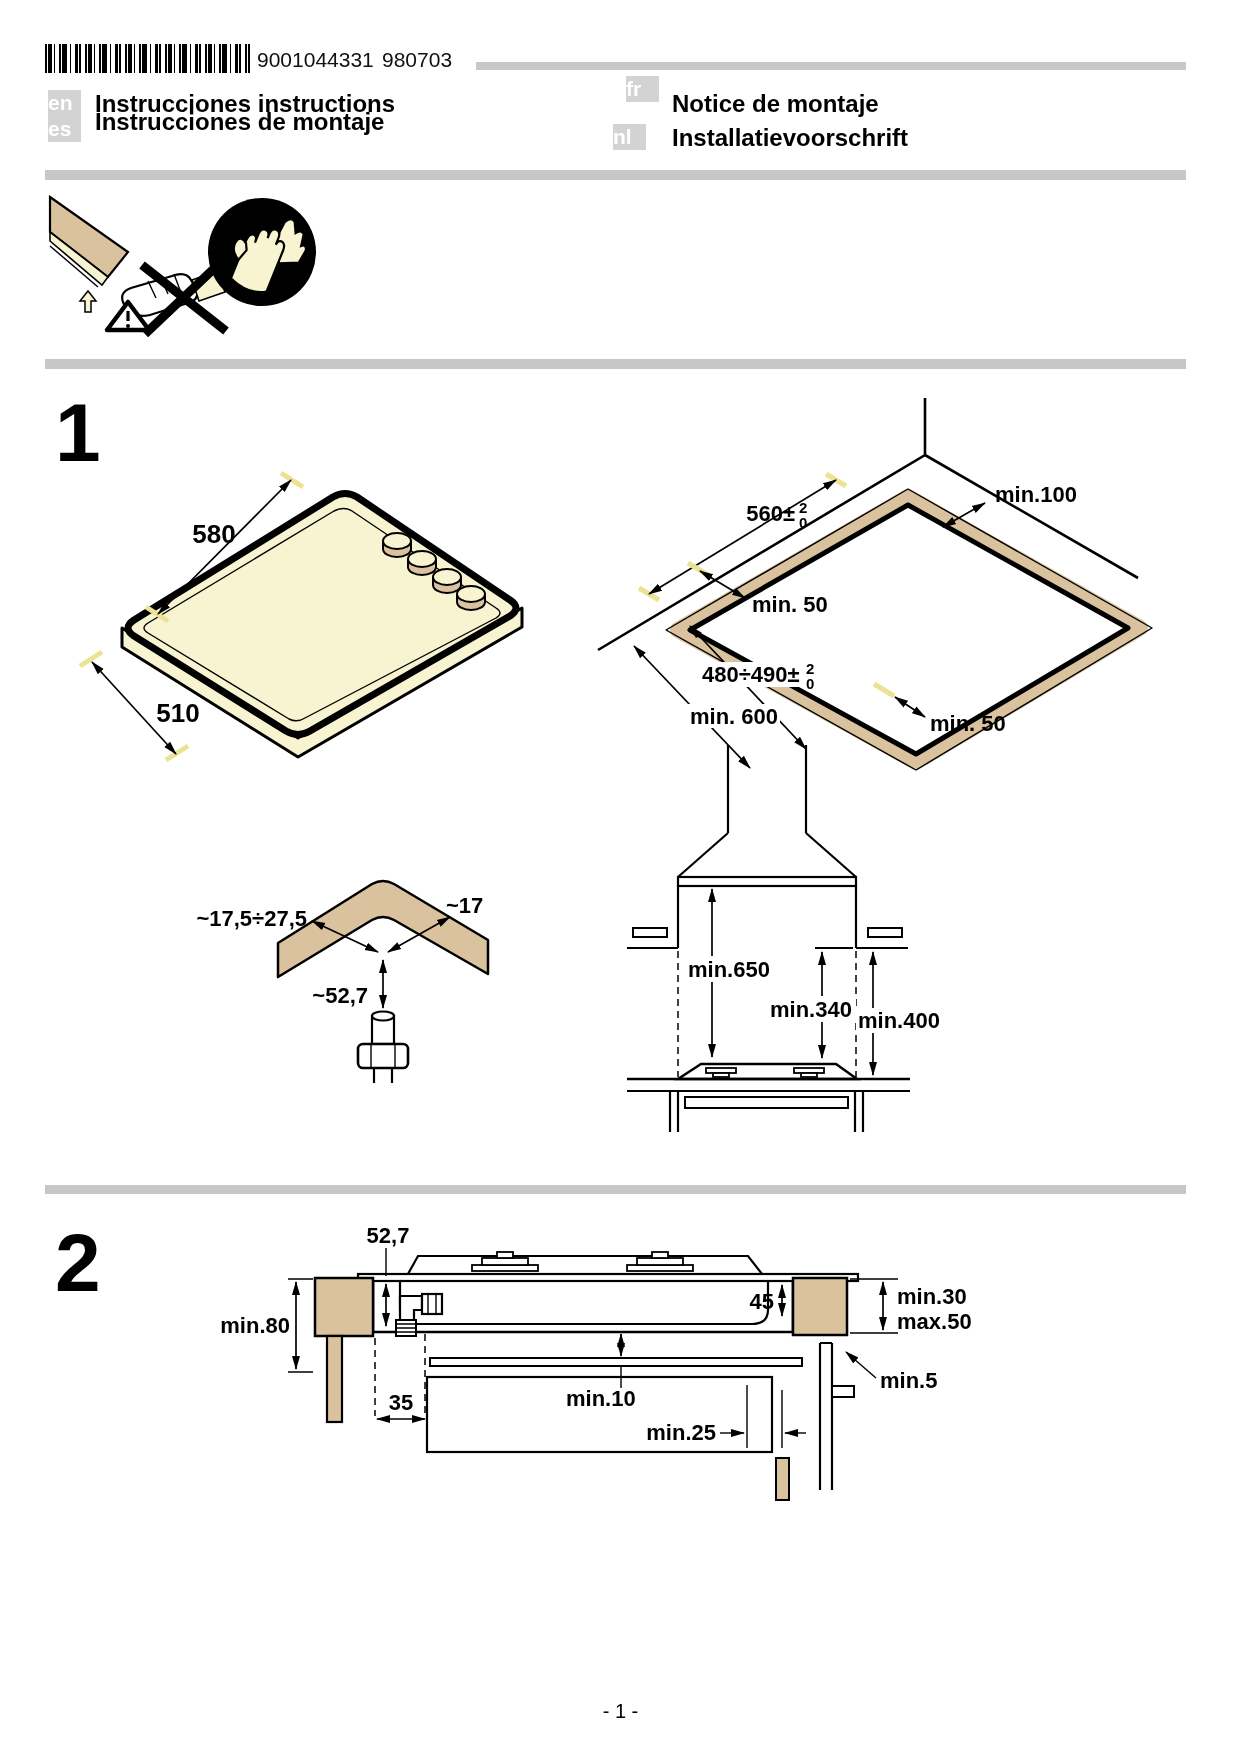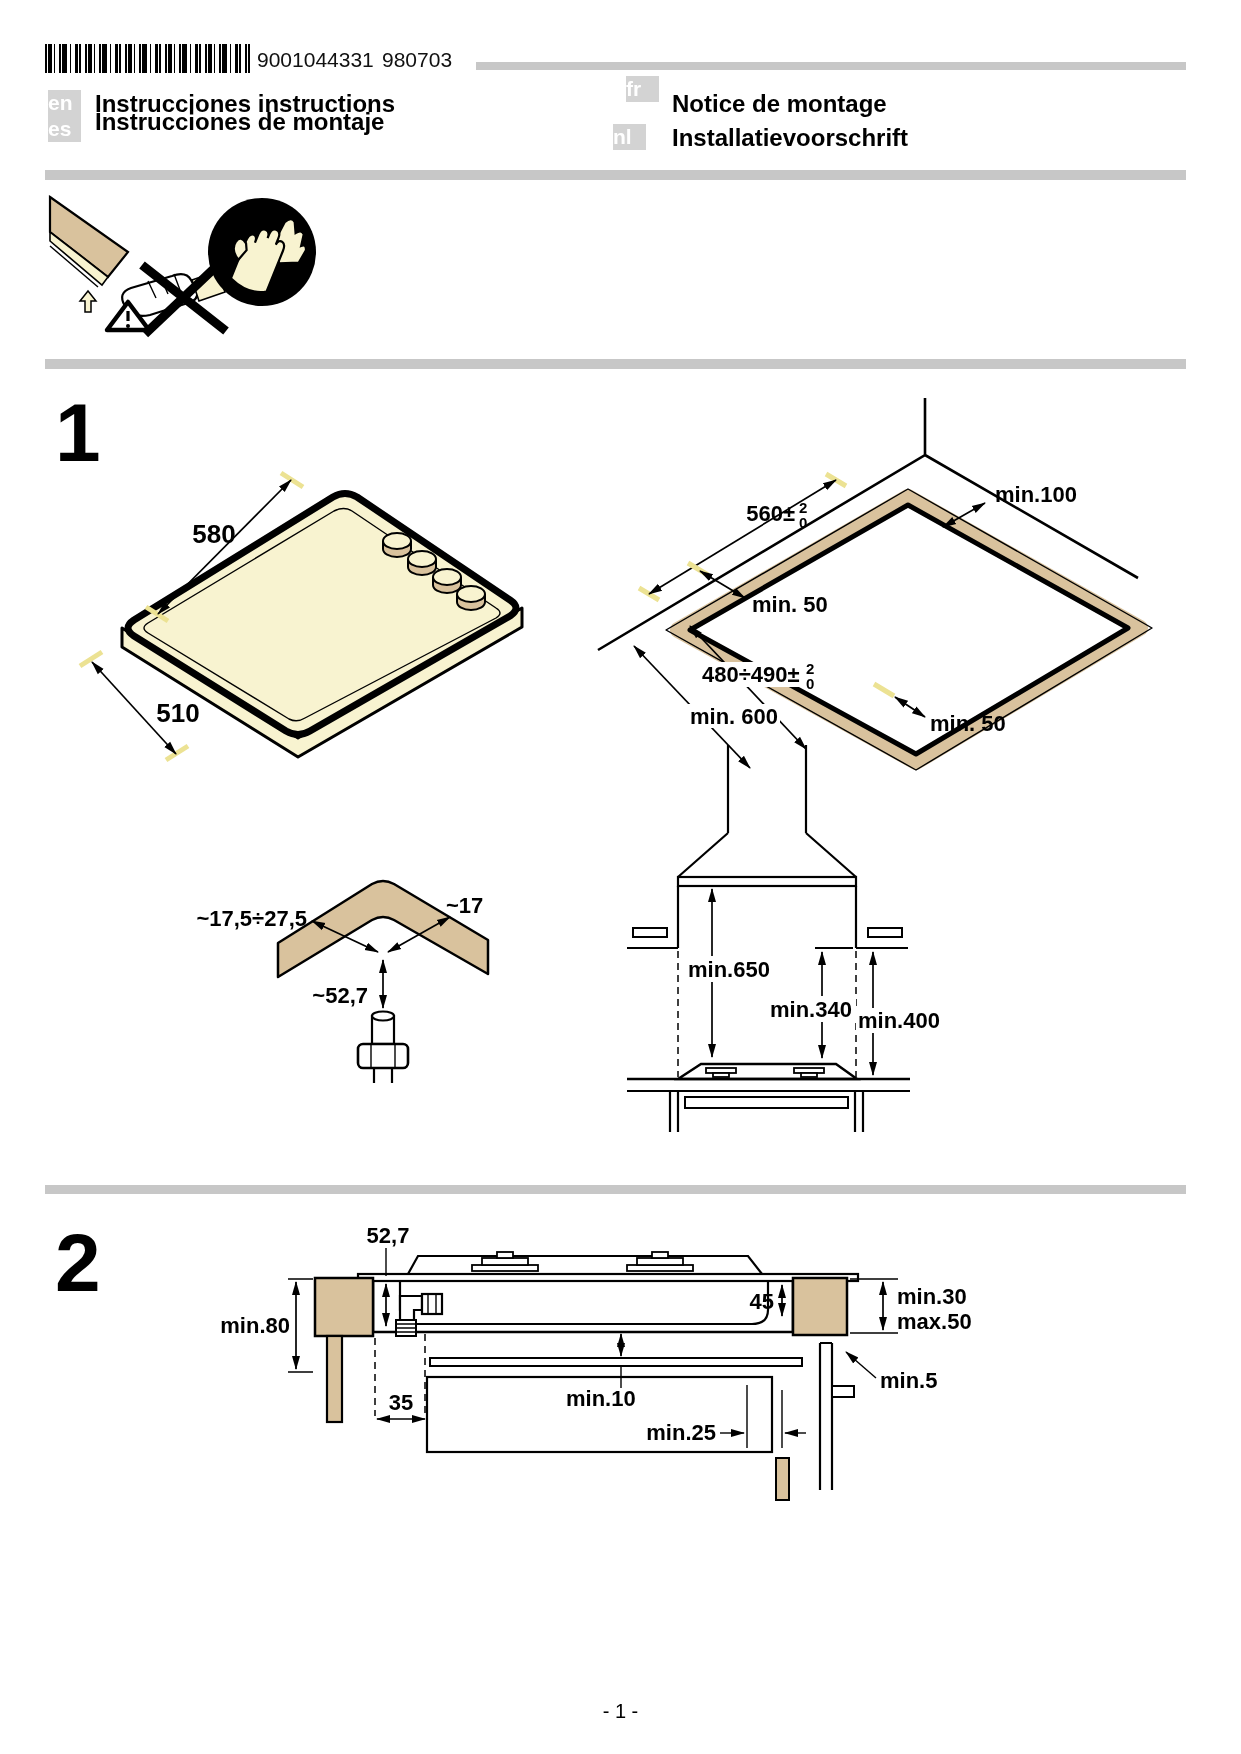--- a/index.html
+++ b/index.html
@@ -40,21 +40,21 @@
   <div class="barcode"></div>
   <span class="codes" style="left:257px;top:48px">9001044331</span>
   <span class="codes" style="left:382px;top:48px">980703</span>
   <div class="rule" style="left:476px;top:62px;width:710px;height:8px"></div>
 
   <div class="langtag" style="left:48px;top:90px">en</div>
   <div class="langlabel" style="left:95px;top:90px">Instrucciones instructions</div>
   <div class="langtag" style="left:48px;top:116px">es</div>
   <div class="langlabel" style="left:95px;top:108px">Instrucciones de montaje</div>
   <div class="langtag" style="left:626px;top:76px">fr</div>
-  <div class="langlabel" style="left:672px;top:90px">Notice de montage</div>
+  <div class="langlabel" style="left:672px;top:90px">Notice de montaje</div>
   <div class="langtag" style="left:613px;top:124px">nl</div>
   <div class="langlabel" style="left:672px;top:124px">Installatievoorschrift</div>
 
   <div class="rule" style="left:45px;top:170px;width:1141px;height:10px"></div>
 
   <svg style="left:45px;top:186px" width="300" height="150" viewBox="45 186 300 150">
     <g>
       <path class="tan" d="M50,197 L128,252 L108,277 L50,232 Z" stroke="#000" stroke-width="2.2"></path>
       <path class="cream" d="M50,232 L108,277 L102,285 L50,241 Z" stroke="#000" stroke-width="1.6"></path>
       <path class="thin" d="M50,246 L98,287"></path>

